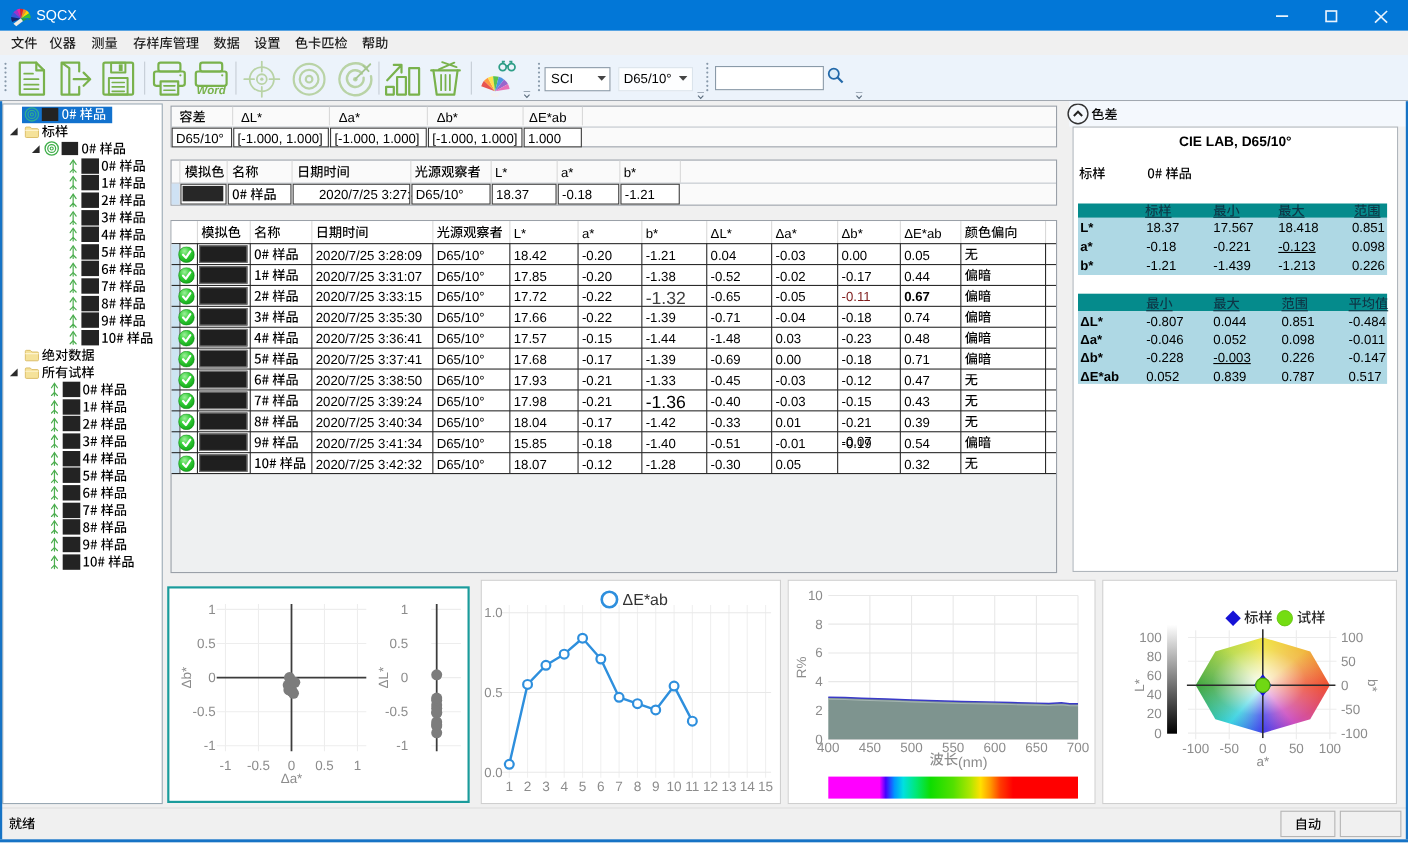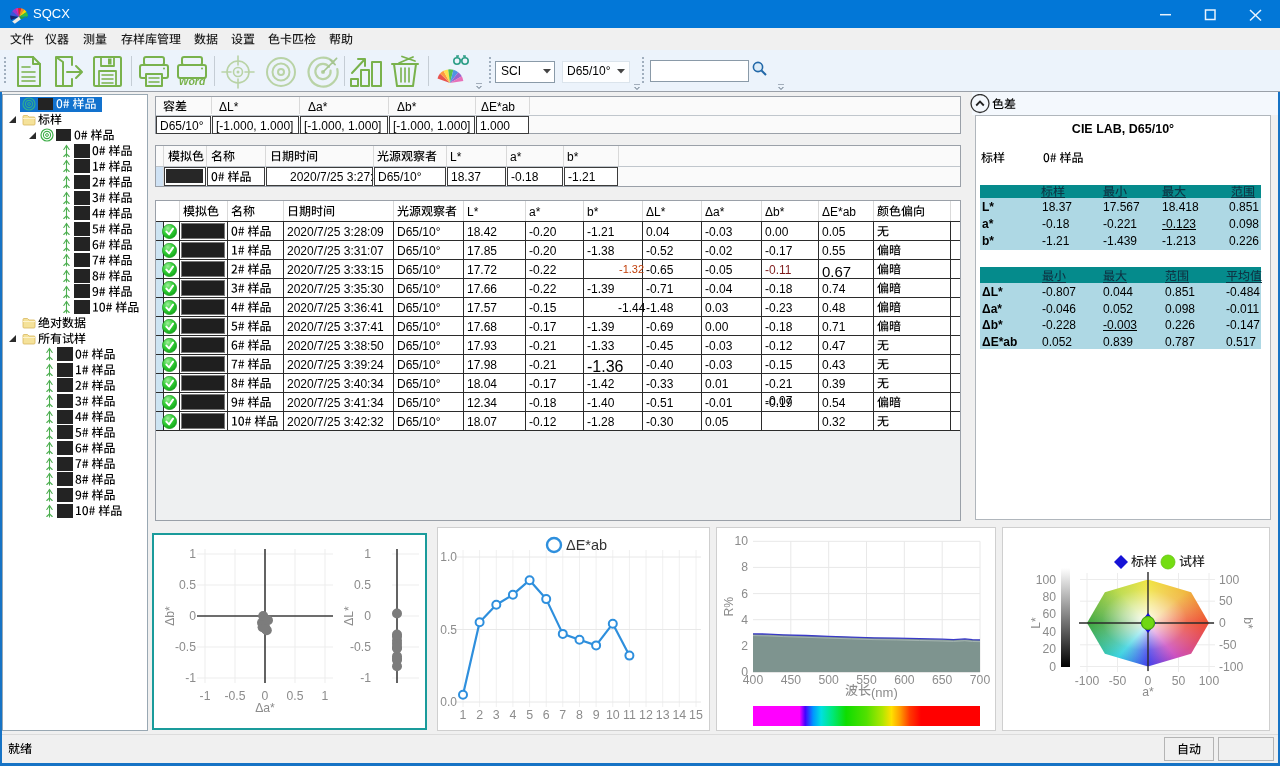--- a/index.html
+++ b/index.html
@@ -448,43 +448,43 @@
   </svg>
 <div style="position:absolute;left:181px;top:242px;width:44px;height:16px;background:#1f1f1f;border:1px solid #787878;box-sizing:border-box;"></div>
 <div style="position:absolute;left:287.0px;top:243.5px;font-size:12px;color:#000;white-space:nowrap;">2020/7/25 3:31:07</div>
 <div style="position:absolute;left:397.0px;top:243.5px;font-size:12px;color:#000;white-space:nowrap;">D65/10°</div>
 <div style="position:absolute;left:467.0px;top:243.5px;font-size:12px;color:#000;white-space:nowrap;">17.85</div>
 <div style="position:absolute;left:529.0px;top:243.5px;font-size:12px;color:#000;white-space:nowrap;">-0.20</div>
 <div style="position:absolute;left:587.0px;top:243.5px;font-size:12px;color:#000;white-space:nowrap;">-1.38</div>
 <div style="position:absolute;left:646.0px;top:243.5px;font-size:12px;color:#000;white-space:nowrap;">-0.52</div>
 <div style="position:absolute;left:705.0px;top:243.5px;font-size:12px;color:#000;white-space:nowrap;">-0.02</div>
 <div style="position:absolute;left:765.0px;top:243.5px;font-size:12px;color:#000;white-space:nowrap;">-0.17</div>
-<div style="position:absolute;left:822.0px;top:243.5px;font-size:12px;color:#000;white-space:nowrap;">0.55</div>
+<div style="position:absolute;left:822.0px;top:243.5px;font-size:12px;color:#000;white-space:nowrap;">0.44</div>
 <div style="position:absolute;left:156px;top:278px;width:804px;height:1px;background:#2b2b2b;"></div>
 <svg width="15" height="15" viewBox="0 0 15 15" style="position:absolute;left:161.5px;top:261.5px">
 <defs>
       <radialGradient id="ck3" cx="38%" cy="28%" r="80%">
         <stop offset="0%" stop-color="#9df09a"></stop>
         <stop offset="45%" stop-color="#35cf38"></stop>
         <stop offset="100%" stop-color="#0da214"></stop>
       </radialGradient>
     </defs>
 <circle cx="7.5" cy="7.5" r="7.2" fill="url(#ck3)" stroke="#0c8012" stroke-width="0.5"></circle>
 <path d="M4.4 7.6 L7 10.4 L11 4.6" stroke="#fff" stroke-width="2" fill="none" stroke-linecap="round" stroke-linejoin="round"></path>
   </svg>
 <div style="position:absolute;left:181px;top:261px;width:44px;height:16px;background:#1f1f1f;border:1px solid #787878;box-sizing:border-box;"></div>
 <div style="position:absolute;left:287.0px;top:262.5px;font-size:12px;color:#000;white-space:nowrap;">2020/7/25 3:33:15</div>
 <div style="position:absolute;left:397.0px;top:262.5px;font-size:12px;color:#000;white-space:nowrap;">D65/10°</div>
 <div style="position:absolute;left:467.0px;top:262.5px;font-size:12px;color:#000;white-space:nowrap;">17.72</div>
 <div style="position:absolute;left:529.0px;top:262.5px;font-size:12px;color:#000;white-space:nowrap;">-0.22</div>
-<div style="position:absolute;left:587.0px;top:262.5px;font-size:11px;color:#c2410c;white-space:nowrap;margin-left:32px;">-1.32</div>
+<div style="position:absolute;left:587.0px;top:262.5px;font-size:16px;color:#404040;white-space:nowrap;">-1.32</div>
 <div style="position:absolute;left:646.0px;top:262.5px;font-size:12px;color:#000;white-space:nowrap;">-0.65</div>
 <div style="position:absolute;left:705.0px;top:262.5px;font-size:12px;color:#000;white-space:nowrap;">-0.05</div>
 <div style="position:absolute;left:765.0px;top:262.5px;font-size:12px;color:#7f1d1d;white-space:nowrap;">-0.11</div>
-<div style="position:absolute;left:822.0px;top:262.5px;font-size:15px;color:#000;white-space:nowrap;">0.67</div>
+<div style="position:absolute;left:822.0px;top:262.5px;font-size:12px;color:#000;white-space:nowrap;font-weight:bold;">0.67</div>
 <div style="position:absolute;left:156px;top:297px;width:804px;height:1px;background:#2b2b2b;"></div>
 <svg width="15" height="15" viewBox="0 0 15 15" style="position:absolute;left:161.5px;top:280.5px">
 <defs>
       <radialGradient id="ck4" cx="38%" cy="28%" r="80%">
         <stop offset="0%" stop-color="#9df09a"></stop>
         <stop offset="45%" stop-color="#35cf38"></stop>
         <stop offset="100%" stop-color="#0da214"></stop>
       </radialGradient>
     </defs>
 <circle cx="7.5" cy="7.5" r="7.2" fill="url(#ck4)" stroke="#0c8012" stroke-width="0.5"></circle>
@@ -510,21 +510,21 @@
       </radialGradient>
     </defs>
 <circle cx="7.5" cy="7.5" r="7.2" fill="url(#ck5)" stroke="#0c8012" stroke-width="0.5"></circle>
 <path d="M4.4 7.6 L7 10.4 L11 4.6" stroke="#fff" stroke-width="2" fill="none" stroke-linecap="round" stroke-linejoin="round"></path>
   </svg>
 <div style="position:absolute;left:181px;top:299px;width:44px;height:16px;background:#1f1f1f;border:1px solid #787878;box-sizing:border-box;"></div>
 <div style="position:absolute;left:287.0px;top:300.5px;font-size:12px;color:#000;white-space:nowrap;">2020/7/25 3:36:41</div>
 <div style="position:absolute;left:397.0px;top:300.5px;font-size:12px;color:#000;white-space:nowrap;">D65/10°</div>
 <div style="position:absolute;left:467.0px;top:300.5px;font-size:12px;color:#000;white-space:nowrap;">17.57</div>
 <div style="position:absolute;left:529.0px;top:300.5px;font-size:12px;color:#000;white-space:nowrap;">-0.15</div>
-<div style="position:absolute;left:587.0px;top:300.5px;font-size:12px;color:#000;white-space:nowrap;margin-left:31px;">-1.44</div>
+<div style="position:absolute;left:587.0px;top:300.5px;font-size:12px;color:#000;white-space:nowrap;">-1.44</div>
 <div style="position:absolute;left:646.0px;top:300.5px;font-size:12px;color:#000;white-space:nowrap;">-1.48</div>
 <div style="position:absolute;left:705.0px;top:300.5px;font-size:12px;color:#000;white-space:nowrap;">0.03</div>
 <div style="position:absolute;left:765.0px;top:300.5px;font-size:12px;color:#000;white-space:nowrap;">-0.23</div>
 <div style="position:absolute;left:822.0px;top:300.5px;font-size:12px;color:#000;white-space:nowrap;">0.48</div>
 <div style="position:absolute;left:156px;top:335px;width:804px;height:1px;background:#2b2b2b;"></div>
 <svg width="15" height="15" viewBox="0 0 15 15" style="position:absolute;left:161.5px;top:318.5px">
 <defs>
       <radialGradient id="ck6" cx="38%" cy="28%" r="80%">
         <stop offset="0%" stop-color="#9df09a"></stop>
         <stop offset="45%" stop-color="#35cf38"></stop>
@@ -618,21 +618,21 @@
         <stop offset="45%" stop-color="#35cf38"></stop>
         <stop offset="100%" stop-color="#0da214"></stop>
       </radialGradient>
     </defs>
 <circle cx="7.5" cy="7.5" r="7.2" fill="url(#ck10)" stroke="#0c8012" stroke-width="0.5"></circle>
 <path d="M4.4 7.6 L7 10.4 L11 4.6" stroke="#fff" stroke-width="2" fill="none" stroke-linecap="round" stroke-linejoin="round"></path>
   </svg>
 <div style="position:absolute;left:181px;top:394px;width:44px;height:16px;background:#1f1f1f;border:1px solid #787878;box-sizing:border-box;"></div>
 <div style="position:absolute;left:287.0px;top:395.5px;font-size:12px;color:#000;white-space:nowrap;">2020/7/25 3:41:34</div>
 <div style="position:absolute;left:397.0px;top:395.5px;font-size:12px;color:#000;white-space:nowrap;">D65/10°</div>
-<div style="position:absolute;left:467.0px;top:395.5px;font-size:12px;color:#000;white-space:nowrap;">12.34</div>
+<div style="position:absolute;left:467.0px;top:395.5px;font-size:12px;color:#000;white-space:nowrap;">15.85</div>
 <div style="position:absolute;left:529.0px;top:395.5px;font-size:12px;color:#000;white-space:nowrap;">-0.18</div>
 <div style="position:absolute;left:587.0px;top:395.5px;font-size:12px;color:#000;white-space:nowrap;">-1.40</div>
 <div style="position:absolute;left:646.0px;top:395.5px;font-size:12px;color:#000;white-space:nowrap;">-0.51</div>
 <div style="position:absolute;left:705.0px;top:395.5px;font-size:12px;color:#000;white-space:nowrap;">-0.01</div>
 <div style="position:absolute;left:765.0px;top:395.5px;font-size:12px;color:#000;white-space:nowrap;">-0.19</div>
 <div style="position:absolute;left:822.0px;top:395.5px;font-size:12px;color:#000;white-space:nowrap;">0.54</div>
 <div style="position:absolute;left:156px;top:430px;width:804px;height:1px;background:#2b2b2b;"></div>
 <svg width="15" height="15" viewBox="0 0 15 15" style="position:absolute;left:161.5px;top:413.5px">
 <defs>
       <radialGradient id="ck11" cx="38%" cy="28%" r="80%">

